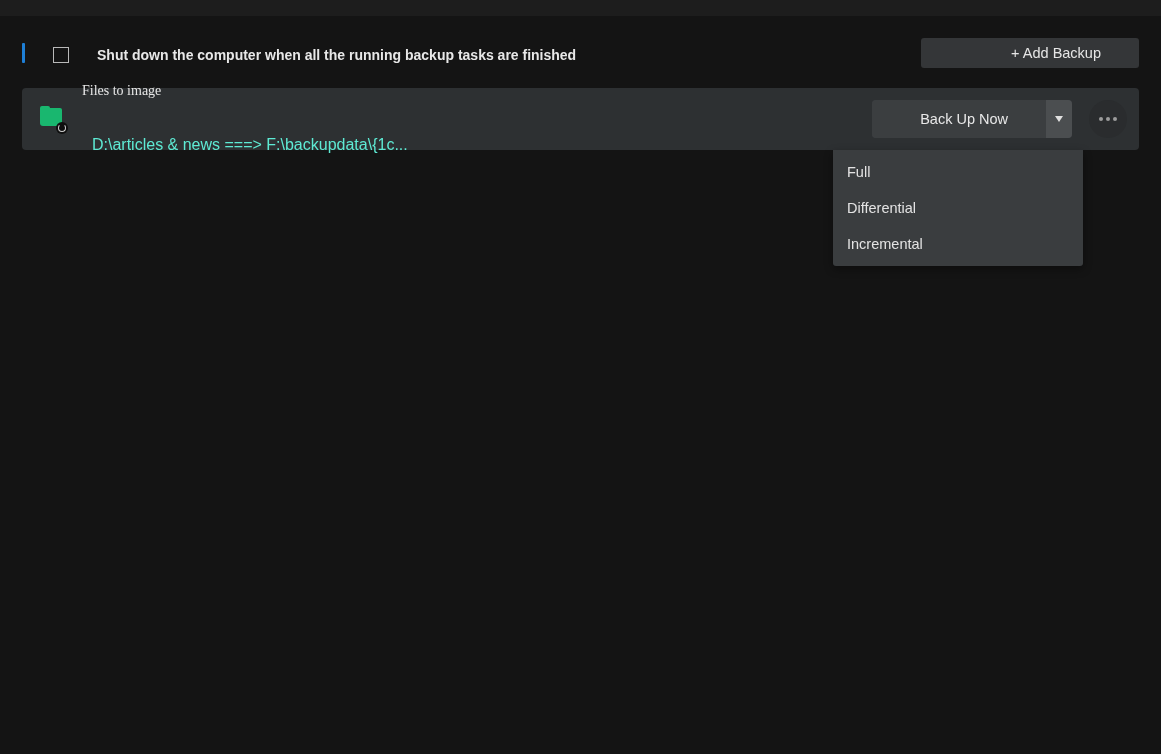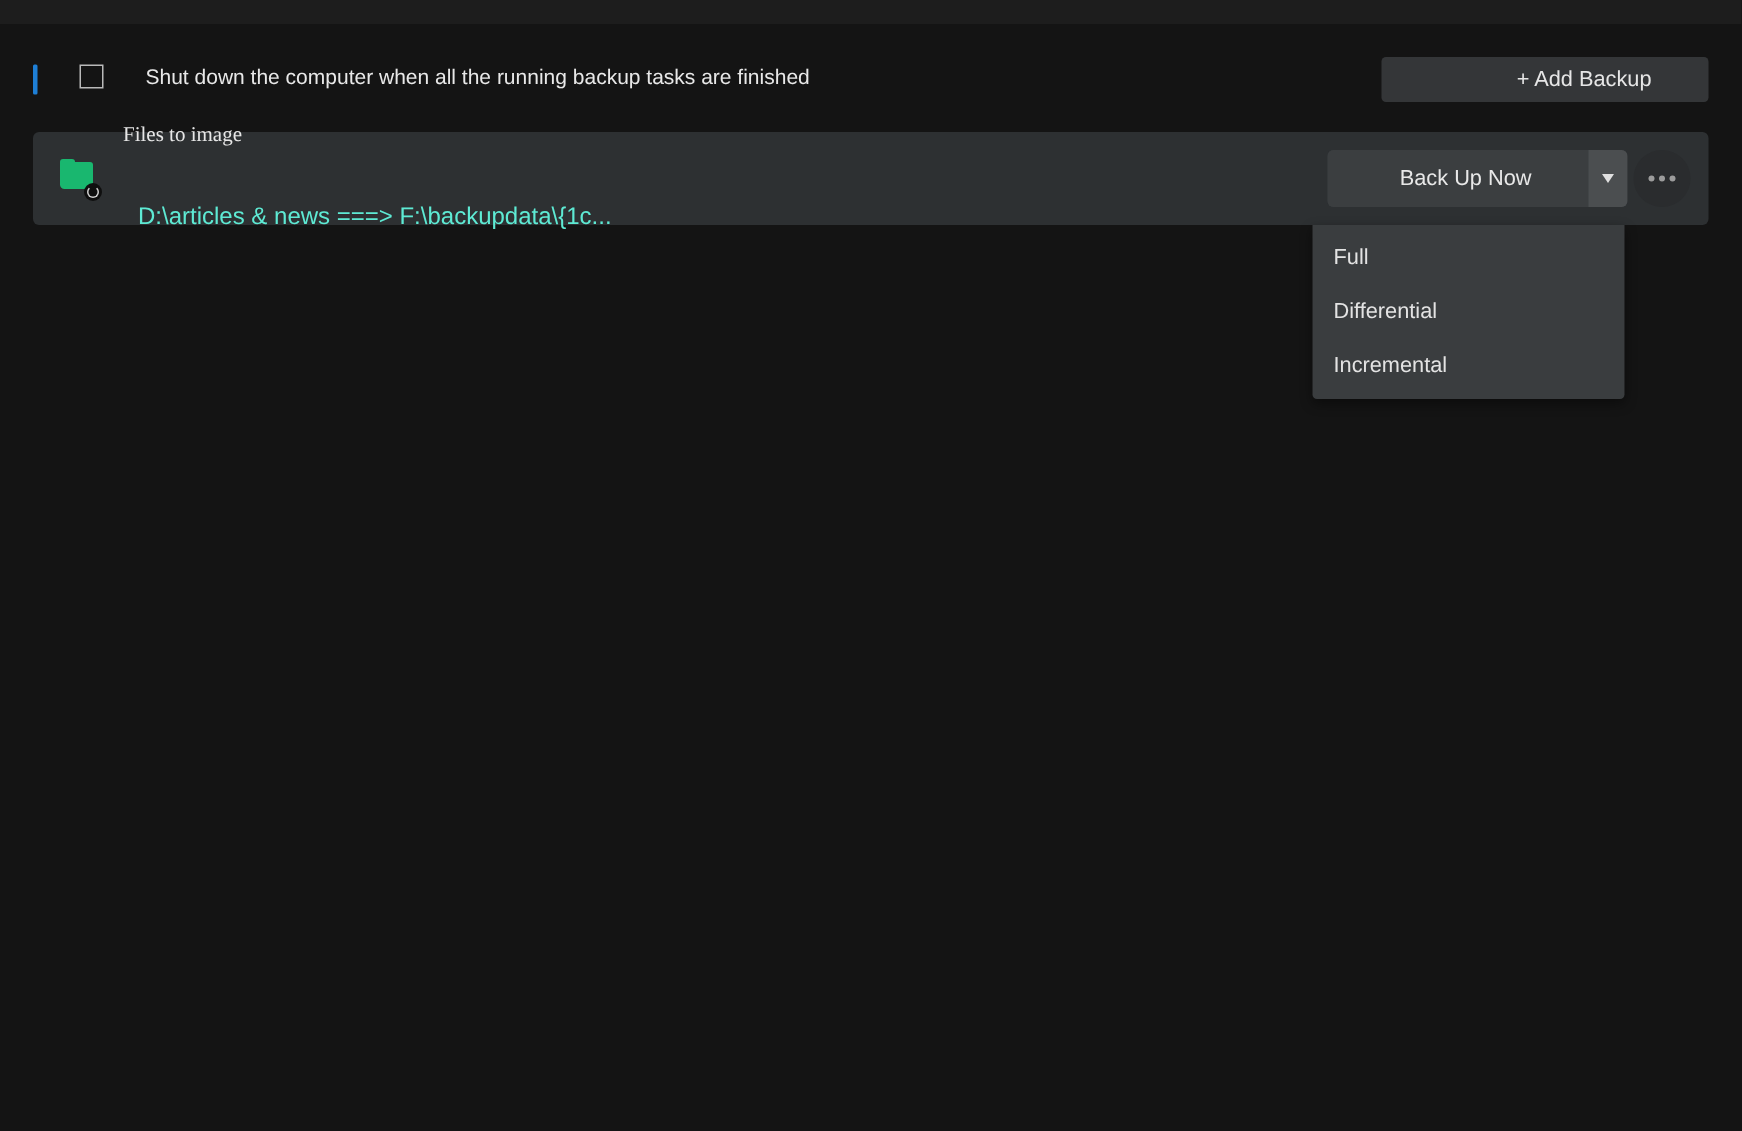--- a/index.html
+++ b/index.html
@@ -20,22 +20,23 @@
       padding: 22px 22px 0 22px;
     }
     .toolbar-row {
       display: flex;
       align-items: center;
       justify-content: space-between;
       margin-bottom: 20px;
     }
     .toolbar-left {
       display: flex;
-      align-items: flex-start;
+      align-items: flex-end;
       gap: 28px;
+      font-weight: bold;
     }
     .active-indicator {
       width: 3px;
       height: 20px;
       background: #1e7fd6;
       border-radius: 1px;
     }
     .checkbox-box {
       width: 16px;
       height: 16px;
@@ -112,21 +113,21 @@
       padding-left: 10px;
       white-space: nowrap;
       overflow: hidden;
       text-overflow: ellipsis;
       max-width: 380px;
       margin-top: 33px;
     }
     .task-actions {
       display: flex;
       align-items: center;
-      gap: 4px;
+      gap: 17px;
       flex-shrink: 0;
     }
     .backup-btn-group {
       display: flex;
       align-items: stretch;
       border-radius: 4px;
       overflow: hidden;
       background: #3b3e40;
       height: 38px;
     }
@@ -162,21 +163,21 @@
     }
     .more-btn .dot {
       width: 4px; height: 4px;
       background: #9c9c9c;
       border-radius: 50%;
     }
     .dropdown-menu {
       position: absolute;
       top: 62px;
       right: 56px;
-      width: 208px;
+      width: 250px;
       background: #3a3d3f;
       border-radius: 0 0 3px 3px;
       box-shadow: 0 3px 8px rgba(0,0,0,.4);
       padding: 4px 0;
       z-index: 10;
     }
     .menu-item {
       padding: 10px 14px;
       font-size: 14.5px;
       color: #e3e3e3;

